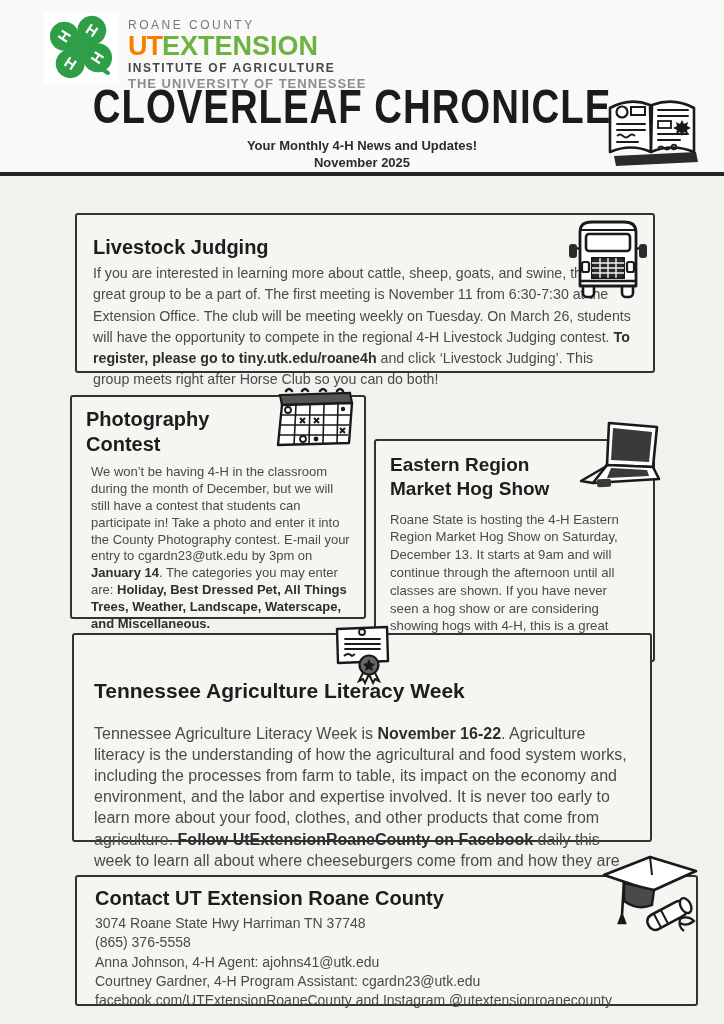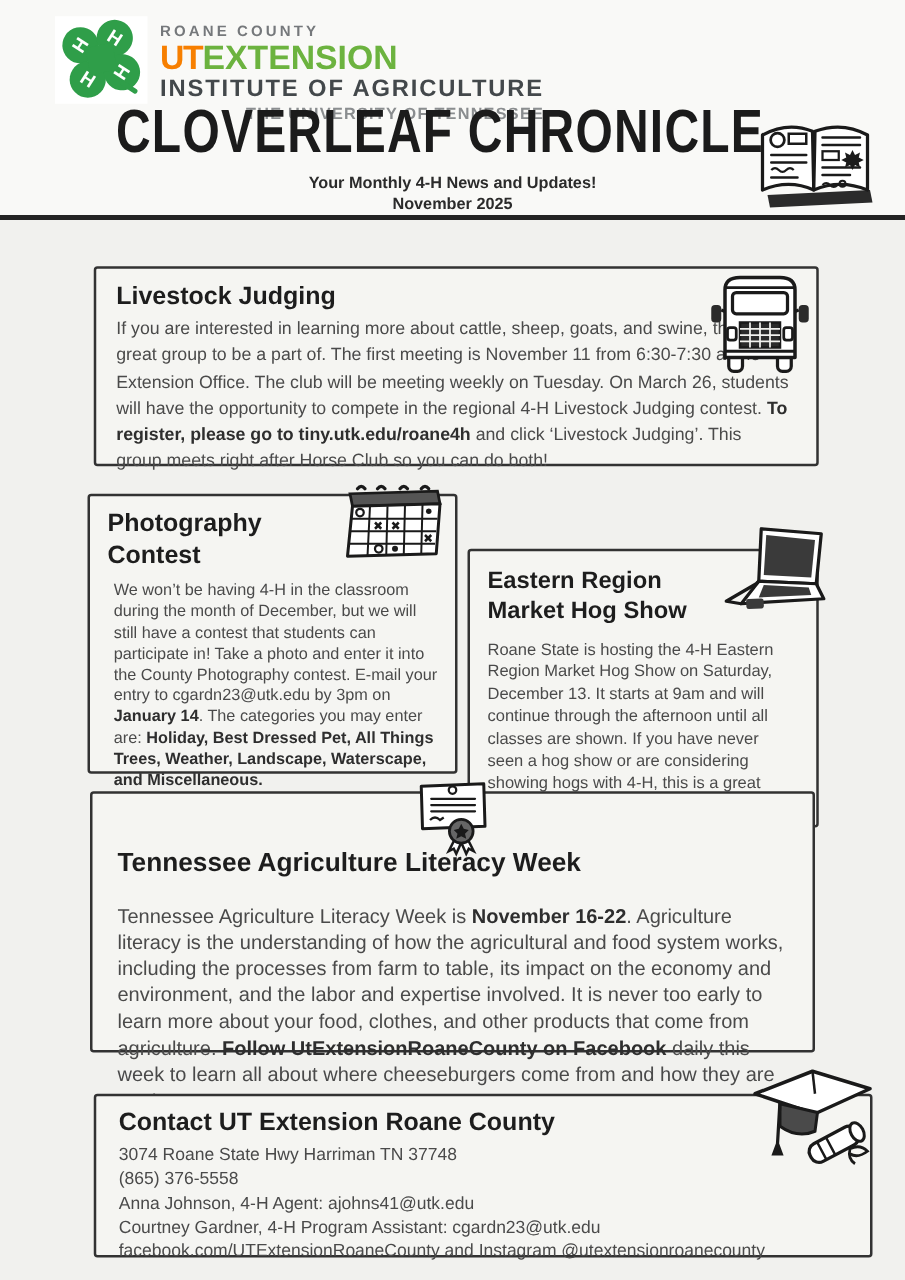--- a/index.html
+++ b/index.html
@@ -4,39 +4,39 @@
 <style>
   html,body{margin:0;padding:0;}
   body{font-family:"Liberation Sans", sans-serif;}
   .page{position:relative;width:724px;height:1024px;background:#f1f1ee;overflow:hidden;}
 
   
   .header{position:absolute;left:0;top:0;width:724px;height:176px;background:#f9f9f7;border-bottom:4px solid #242424;box-sizing:border-box;}
   .logo-block{position:absolute;left:44px;top:13px;display:flex;gap:10px;align-items:flex-start;}
   .clover-wrap{width:74px;height:70px;background:#ffffff;display:flex;align-items:center;justify-content:center;}
   .logo-text{display:flex;flex-direction:column;line-height:1;padding-top:6px;}
-  .logo-county{font-size:12px;font-weight:bold;letter-spacing:2.5px;color:#75787b;margin-bottom:2px;}
+  .logo-county{font-size:12px;font-weight:normal;letter-spacing:2.5px;color:#75787b;margin-bottom:2px;}
   .logo-row{display:flex;align-items:baseline;}
   .logo-ut{font-size:27px;font-weight:900;color:#f77f00;letter-spacing:-1px;}
   .logo-ext{font-size:27px;font-weight:900;color:#6cb33f;letter-spacing:0px;}
-  .logo-inst{font-size:19px;font-weight:bold;color:#43484b;letter-spacing:1.5px;margin-top:2px;}
+  .logo-inst{font-size:12px;font-weight:bold;color:#43484b;letter-spacing:1.5px;margin-top:2px;}
   .logo-univ{font-size:13px;font-weight:bold;color:#8a8d8f;letter-spacing:1px;text-align:right;margin-top:3px;}
   .masthead{position:absolute;left:0;top:84px;width:664px;text-align:center;margin-left:20px;}
   .masthead h1{margin:0;font-size:40px;font-weight:900;color:#1b1b1b;letter-spacing:1px;transform:scale(.96,1.22);transform-origin:center;white-space:nowrap;}
   .subtitle{position:absolute;left:0;top:138px;width:724px;text-align:center;font-size:13px;font-weight:bold;color:#2b2b2b;}
   .issue-date{position:absolute;left:0;top:155px;width:724px;text-align:center;font-size:13px;font-weight:bold;color:#2b2b2b;}
   .book-illustration{position:absolute;right:20px;top:92px;}
 
   
   .box{position:absolute;background:#f5f5f2;border:2px solid #323232;border-radius:3px;box-sizing:border-box;overflow:visible;}
   .box h2{margin:0;color:#1d1d1d;font-weight:800;}
   .box p{margin:0;color:#4a4a4a;}
   .box b{color:#2e2e2e;}
 
-  .box-livestock{left:75px;top:213px;width:580px;height:160px;padding:11px 16px;}
+  .box-livestock{left:75px;top:213px;width:580px;height:160px;padding:21px 16px;}
   .box-livestock h2{font-size:20px;margin-bottom:4px;}
   .box-livestock p{font-size:14.2px;line-height:1.5;padding-right:4px;}
   .box-livestock .icon-pos{position:absolute;top:3px;right:5px;}
 
   .box-photo{left:70px;top:395px;width:296px;height:224px;padding:10px 14px;}
   .box-photo h2{font-size:20px;line-height:1.25;width:190px;}
   .box-photo p{font-size:13px;line-height:1.3;margin-top:7px;padding-left:5px;}
   .box-photo .icon-pos{position:absolute;top:-10px;right:8px;}
 
   .box-hog{left:374px;top:399px;width:281px;height:223px;padding:12px 14px;margin-top:40px;}

